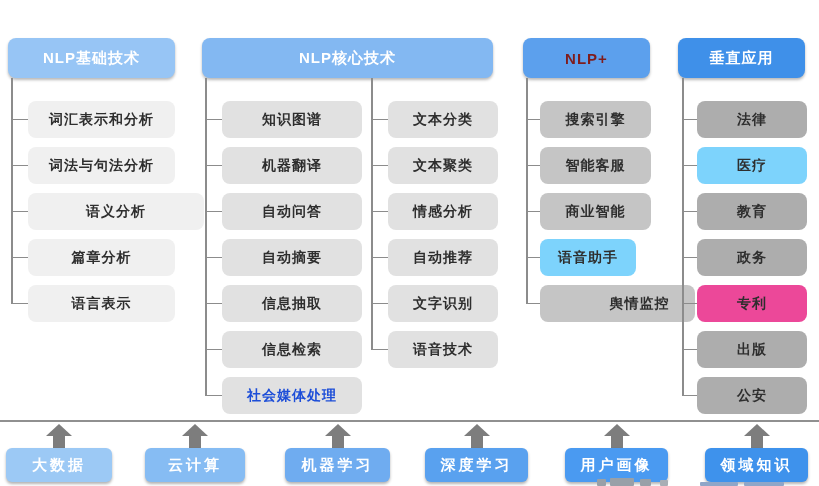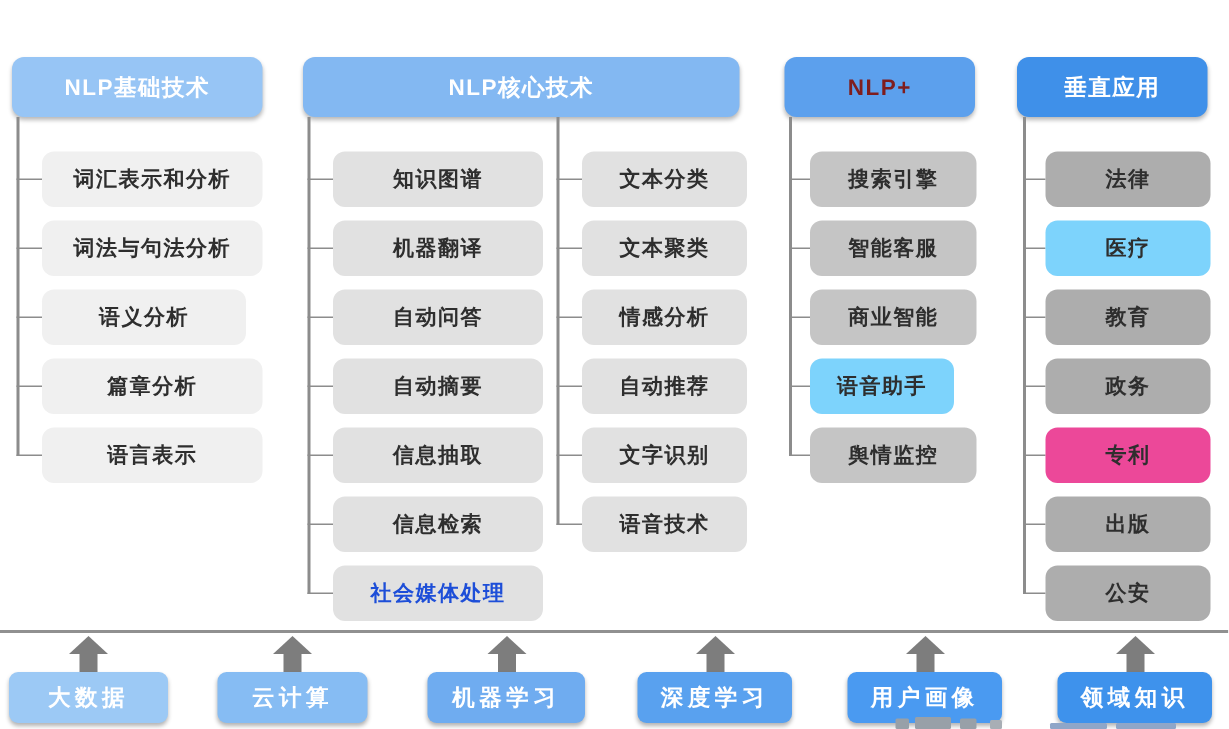--- a/index.html
+++ b/index.html
@@ -45,21 +45,21 @@
       <div class="vline" style="left: 11px; top: 78px; width: 1.5px; height: 225.5px; background: rgb(140, 140, 140);"></div>
       <div class="stub" style="left: 11px; top: 118.75px; width: 17px; height: 1.5px; background: rgb(140, 140, 140);"></div>
       <div class="itm" style="left: 28px; top: 101px; width: 147px; background: rgb(240, 240, 240); color: rgb(46, 46, 46);">
         <span>词汇表示和分析</span>
       </div>
       <div class="stub" style="left: 11px; top: 164.75px; width: 17px; height: 1.5px; background: rgb(140, 140, 140);"></div>
       <div class="itm" style="left: 28px; top: 147px; width: 147px; background: rgb(240, 240, 240); color: rgb(46, 46, 46);">
         <span>词法与句法分析</span>
       </div>
       <div class="stub" style="left: 11px; top: 210.75px; width: 17px; height: 1.5px; background: rgb(140, 140, 140);"></div>
-      <div class="itm" style="left: 28px; top: 193px; width: 136px; background: rgb(240, 240, 240); color: rgb(46, 46, 46);">
+      <div class="itm" style="left: 28px; top: 193px; width: 176px; background: rgb(240, 240, 240); color: rgb(46, 46, 46);">
         <span>语义分析</span>
       </div>
       <div class="stub" style="left: 11px; top: 256.75px; width: 17px; height: 1.5px; background: rgb(140, 140, 140);"></div>
       <div class="itm" style="left: 28px; top: 239px; width: 147px; background: rgb(240, 240, 240); color: rgb(46, 46, 46);">
         <span>篇章分析</span>
       </div>
       <div class="stub" style="left: 11px; top: 302.75px; width: 17px; height: 1.5px; background: rgb(140, 140, 140);"></div>
       <div class="itm" style="left: 28px; top: 285px; width: 147px; background: rgb(240, 240, 240); color: rgb(46, 46, 46);">
         <span>语言表示</span>
       </div>
@@ -134,21 +134,21 @@
       </div>
       <div class="stub" style="left: 526px; top: 210.75px; width: 14px; height: 1.5px; background: rgb(140, 140, 140);"></div>
       <div class="itm" style="left: 540px; top: 193px; width: 111px; background: rgb(197, 197, 197); color: rgb(46, 46, 46);">
         <span>商业智能</span>
       </div>
       <div class="stub" style="left: 526px; top: 256.75px; width: 14px; height: 1.5px; background: rgb(140, 140, 140);"></div>
       <div class="itm" style="left: 540px; top: 239px; width: 96px; background: #7dd3fc; color: rgb(46, 46, 46);">
         <span>语音助手</span>
       </div>
       <div class="stub" style="left: 526px; top: 302.75px; width: 14px; height: 1.5px; background: rgb(140, 140, 140);"></div>
-      <div class="itm" style="left: 540px; top: 285px; width: 111px; background: rgb(197, 197, 197); color: rgb(46, 46, 46);">
+      <div class="itm" style="left: 540px; top: 285px; width: 111px; background: rgb(197, 197, 197); color: rgb(46, 46, 46); padding-left: 44px;">
         <span>舆情监控</span>
       </div>
       <div class="hdr" style="left: 678px; top: 38px; width: 127px; background: rgb(63, 144, 233); color: rgb(255, 255, 255);">
         <span>垂直应用</span>
       </div>
       <div class="vline" style="left: 682px; top: 78px; width: 1.5px; height: 317.5px; background: rgb(140, 140, 140);"></div>
       <div class="stub" style="left: 682px; top: 118.75px; width: 15px; height: 1.5px; background: rgb(140, 140, 140);"></div>
       <div class="itm" style="left: 697px; top: 101px; width: 110px; background: rgb(173, 173, 173); color: rgb(46, 46, 46);">
         <span>法律</span>
       </div>

